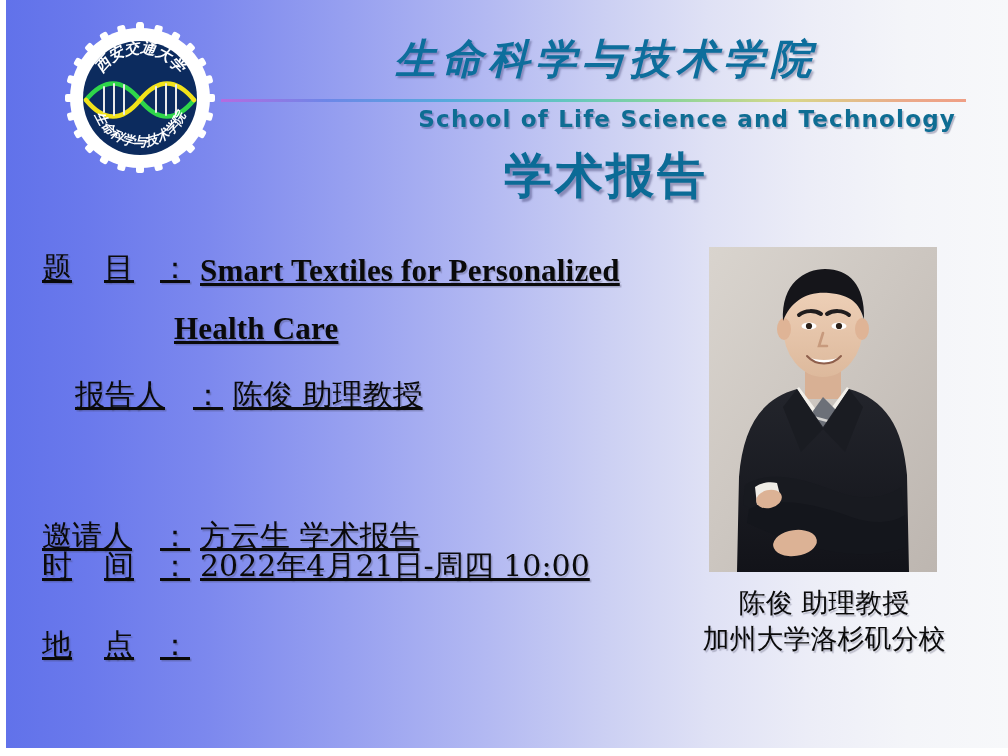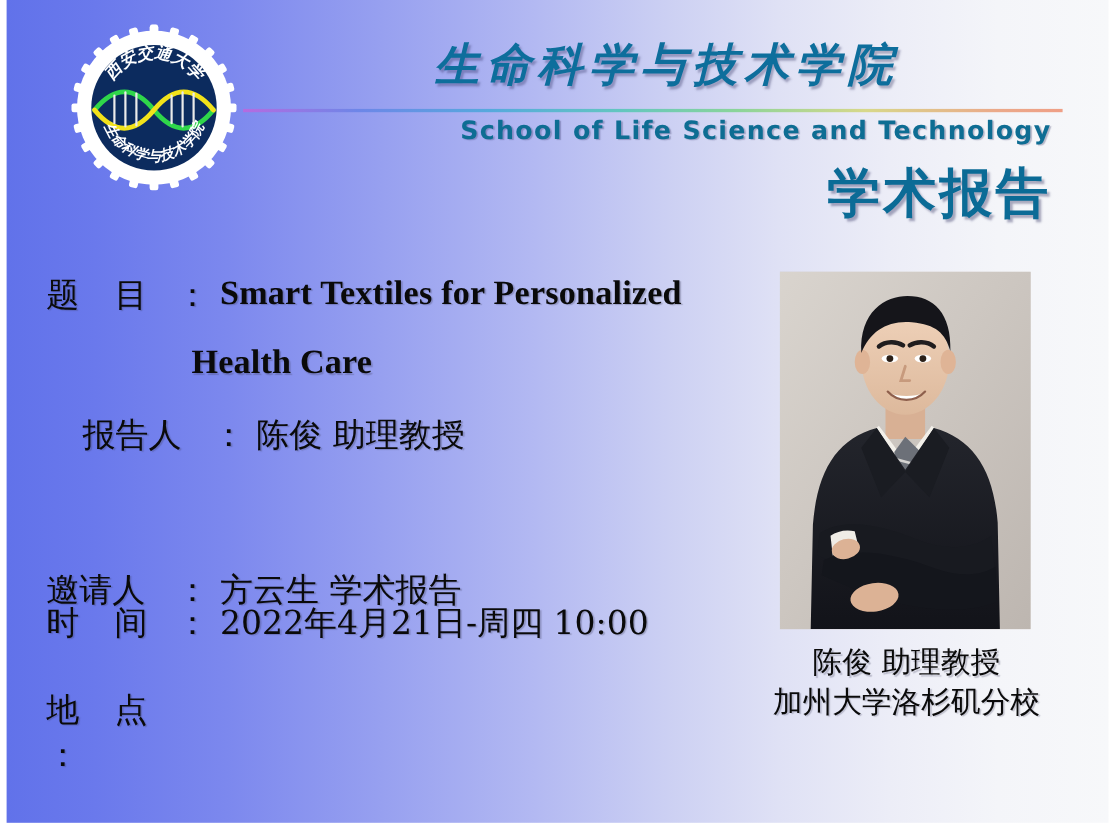--- a/index.html
+++ b/index.html
@@ -98,38 +98,39 @@
     text-shadow: 1.5px 1.5px 1px rgba(40,40,90,0.30);
     white-space: nowrap;
   }
 
   
   #main-title {
     position: absolute;
     left: 250px;
     top: 144px;
     width: 700px;
-    text-align: right;
+    text-align: center;
     font-family: "DejaVu Sans", "Liberation Sans", sans-serif;
     font-size: 48px;
     font-weight: bold;
     letter-spacing: 3px;
     color: #0b6b96;
     text-shadow: 2.5px 2.5px 2px rgba(40,40,90,0.38);
     white-space: nowrap;
   }
 
   
   .info-row {
     position: absolute;
     left: 36px;
     display: flex;
-    align-items: flex-start;
+    align-items: flex-end;
     white-space: nowrap;
     color: #0a0a0a;
+    text-decoration: underline;
   }
   .info-label {
     display: inline-block;
     width: 118px;
     font-family: "DejaVu Serif", "Liberation Serif", serif;
     font-size: 30px;
     color: #0a0a0a;
     text-shadow: 1.5px 1.5px 1px rgba(60,60,90,0.30);
   }
   .info-label .pad {
@@ -153,21 +154,21 @@
     font-weight: bold;
     font-size: 31px;
     letter-spacing: 0.2px;
   }
 
   #row-title     { top: 248px; }
   #row-title2    { top: 311px; left: 168px; }
   #row-speaker   { top: 375px; margin-left: 33px; }
   #row-inviter   { top: 468px; margin-top: 48px; }
   #row-time      { top: 546px; }
-  #row-place     { top: 625px; flex-direction: column; }
+  #row-place     { top: 625px; }
 
   
   #photo-frame {
     position: absolute;
     left: 703px;
     top: 247px;
     width: 228px;
     height: 325px;
     background: #cfc9c3;
     overflow: hidden;

